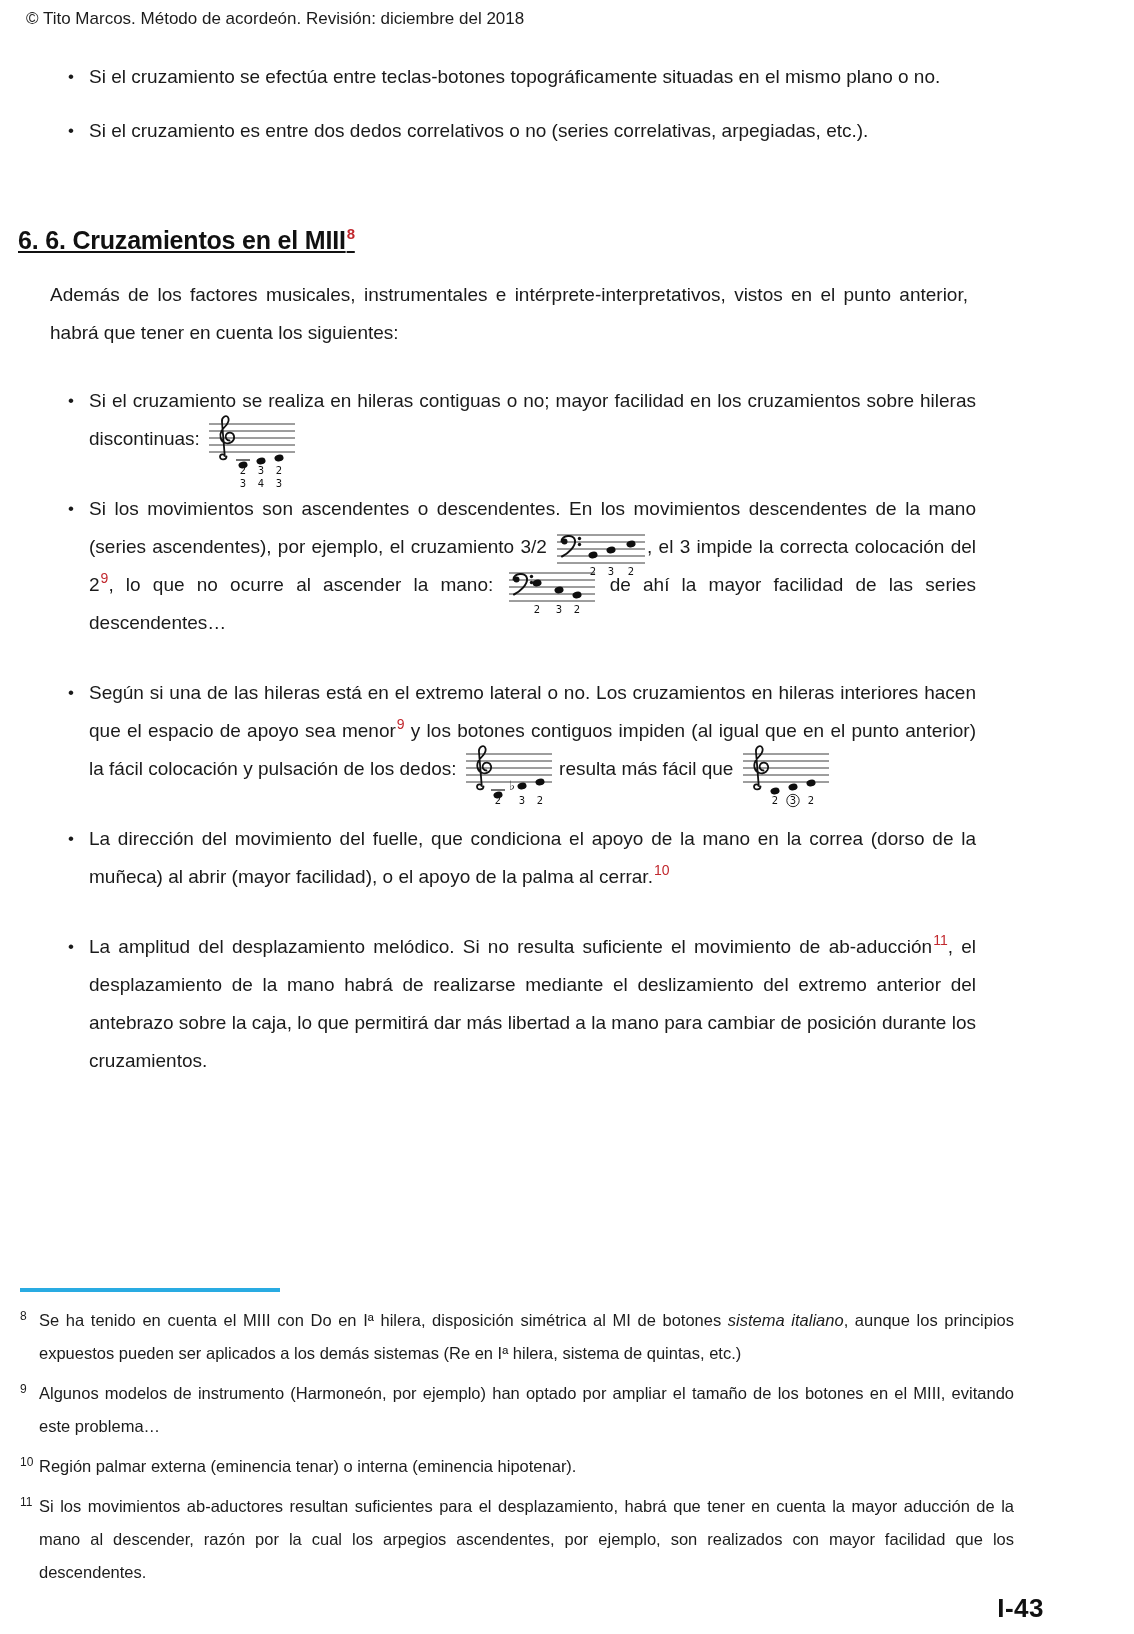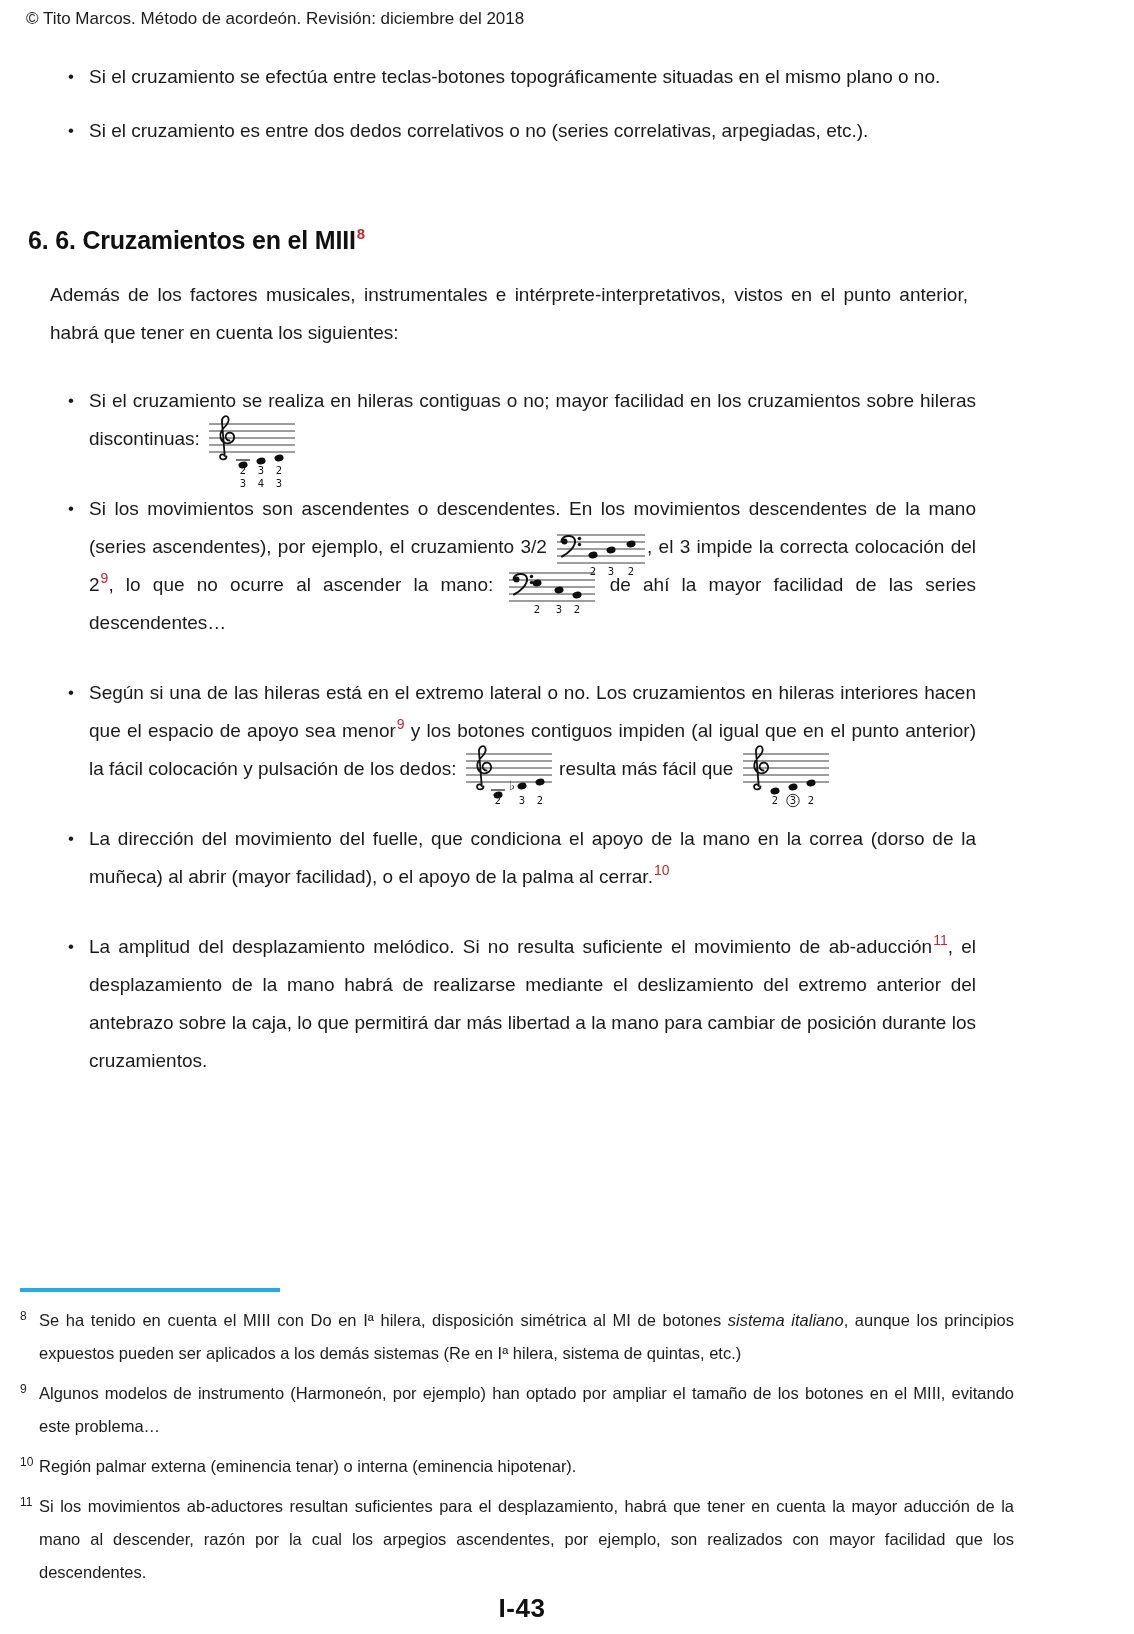--- a/index.html
+++ b/index.html
@@ -15,23 +15,24 @@
   .header{
     margin:6px 0 0 26px;
     font-size:17px;line-height:26px;color:#1c1c1c;
   }
   .intro-list{margin:26px 68px 0 66px;}
   .bullet{position:relative;padding-left:23px;margin:0 0 16px 0;
     font-size:19px;line-height:38px;text-align:justify;}
   .bullet:last-child{margin-bottom:0;}
   .dot{position:absolute;left:2px;top:0;font-size:17px;}
   h1.heading{
-    margin:72px 0 0 28px;
+    margin:72px 0 0 18px;
     font-size:25px;line-height:36px;font-weight:bold;color:#111;
     letter-spacing:-0.2px;
+    text-decoration:underline;
   }
   sup.fnref{font-size:14px;color:#c1272d;position:relative;top:-1px;vertical-align:super;line-height:0;margin-left:1px;}
   h1 sup.fnref{font-size:15px;}
   .para{
     margin:18px 76px 0 50px;
     font-size:19px;line-height:38px;text-align:justify;
   }
   .main-list{margin:30px 68px 0 66px;}
   .main-list .bullet{margin-bottom:32px;}
   
@@ -40,21 +41,21 @@
   .mwrap.bass svg{top:-12px;}
   
   .footnotes{position:absolute;left:20px;right:30px;top:1288px;}
   .fnrule{width:260px;height:4px;background:#29abe2;margin:0 0 12px 0;}
   .fn{position:relative;padding-left:19px;margin:0 0 7px 0;
     font-size:16.5px;line-height:33px;text-align:justify;color:#1c1c1c;}
   .fn .fn-num{position:absolute;left:0;top:-4px;font-size:12px;color:#1c1c1c;}
   .fn i{font-family:"Liberation Sans", sans-serif;margin-top:16px;}
   .pagenum{
     position:absolute;left:0;right:0;bottom:10px;
-    text-align:center;font-size:26px;font-weight:bold;color:#111;
+    text-align:right;font-size:26px;font-weight:bold;color:#111;
     letter-spacing:0.5px;
   }
 </style>
 </head>
 <body>
 
 <div class="page">
 
   <div class="header">© Tito Marcos. Método de acordeón. Revisión: diciembre del 2018</div>
 

